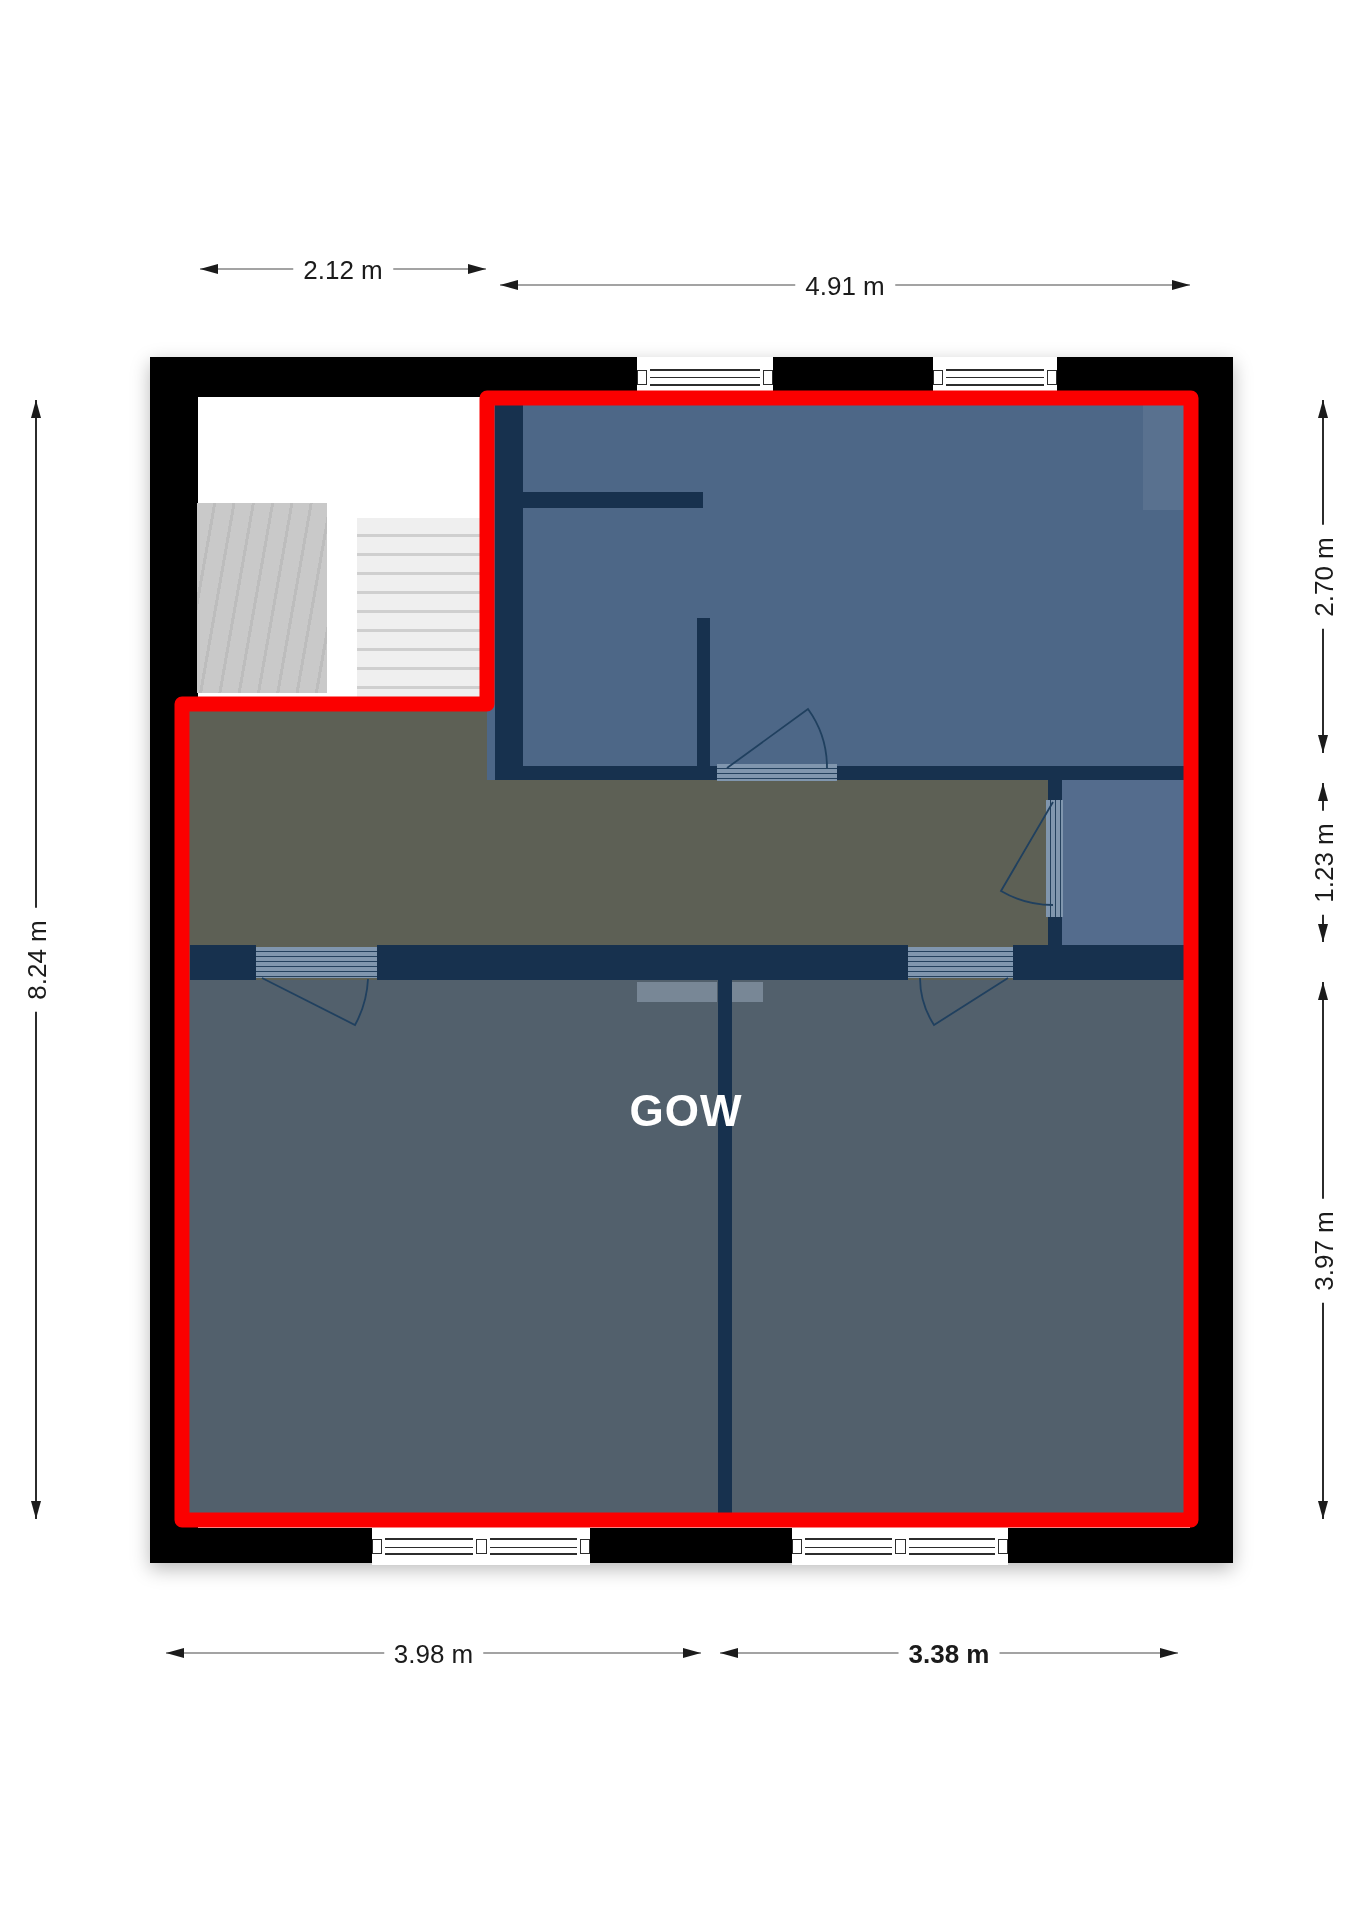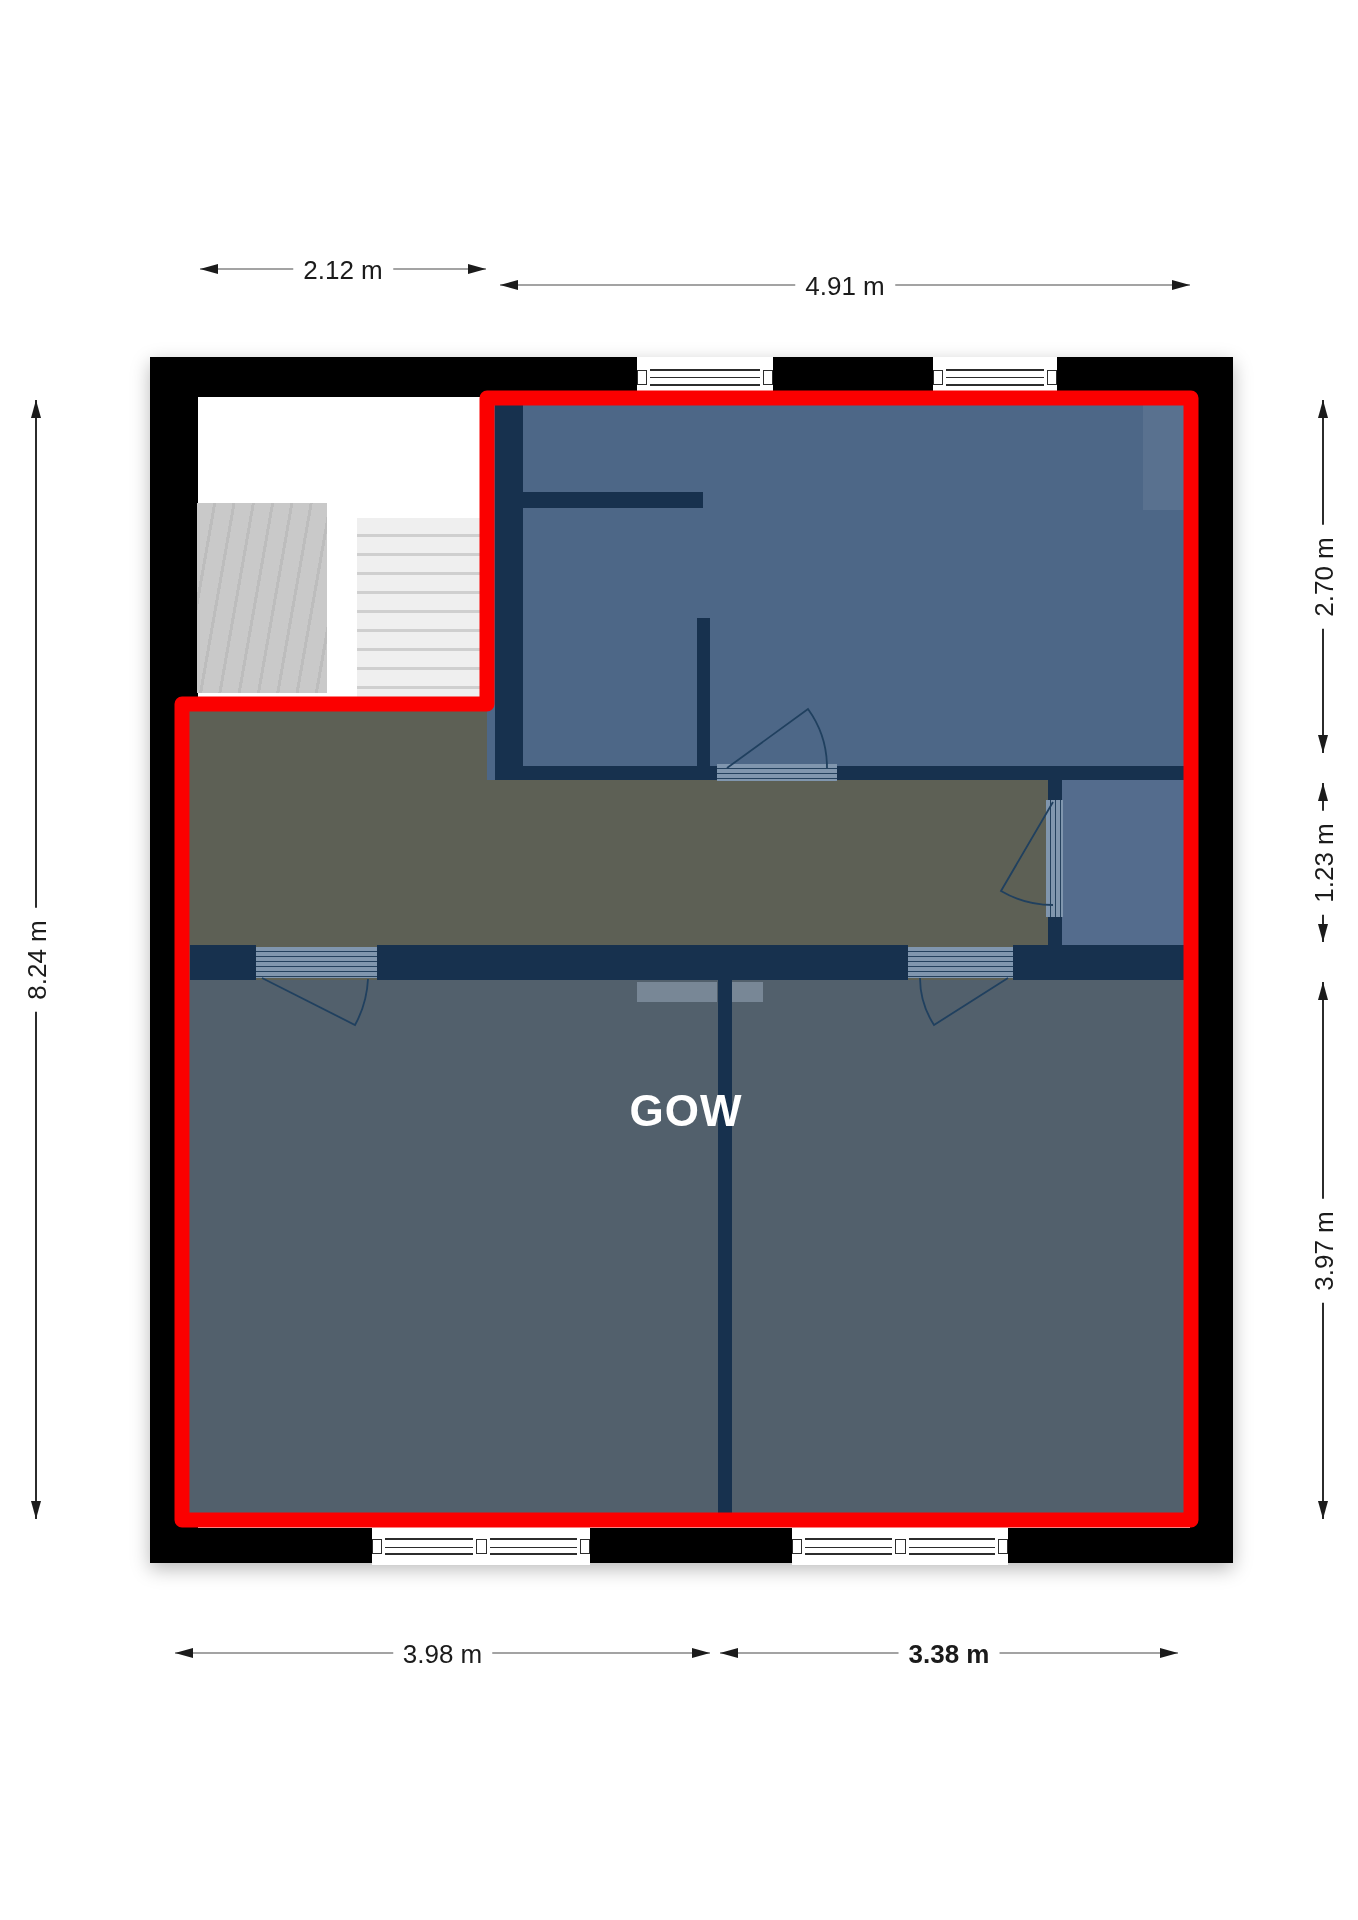--- a/index.html
+++ b/index.html
@@ -139,21 +139,21 @@
     <span class="ah left"></span>
     <span class="ah right"></span>
     <span class="lbl">2.12 m</span>
   </div>
   <div class="dim dim-h" style="left:500px;top:284px;width:690px;">
     <span class="ah left"></span>
     <span class="ah right"></span>
     <span class="lbl">4.91 m</span>
   </div>
 
-  <div class="dim dim-h" style="left:175px;top:1652px;width:535px;">
+  <div class="dim dim-h" style="left:166px;top:1652px;width:535px;">
     <span class="ah left"></span>
     <span class="ah right"></span>
     <span class="lbl">3.98 m</span>
   </div>
   <div class="dim dim-h" style="left:720px;top:1652px;width:458px;font-weight:bold;">
     <span class="ah left"></span>
     <span class="ah right"></span>
     <span class="lbl">3.38 m</span>
   </div>
 

